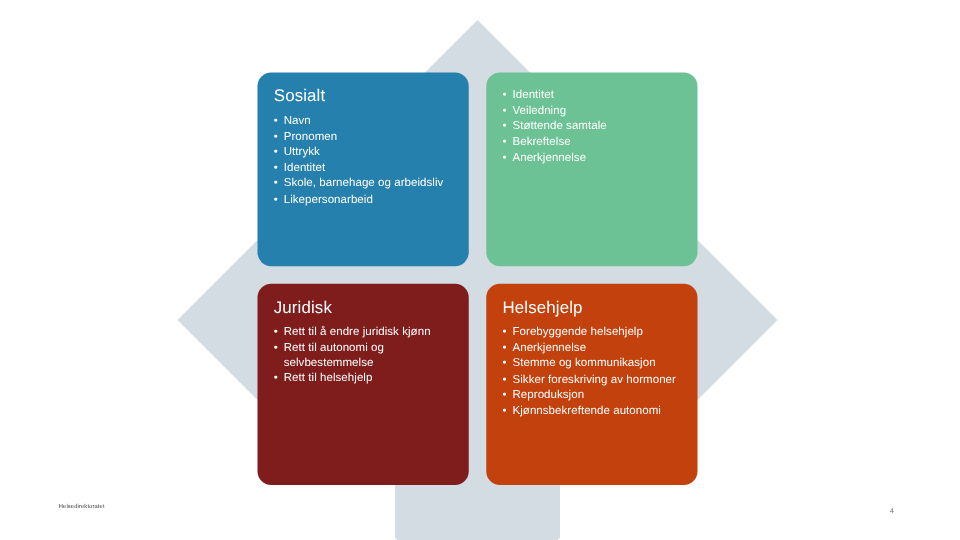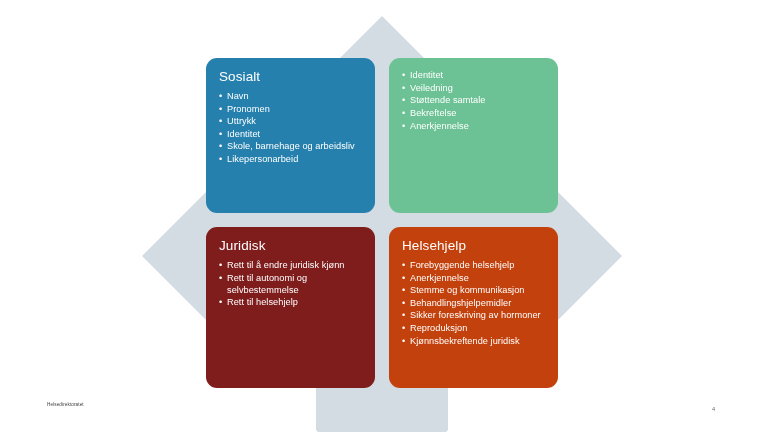--- a/index.html
+++ b/index.html
@@ -167,24 +167,23 @@
         <li>Rett til helsehjelp</li>
       </ul>
     </div>
 
     <div class="card" style="background:#c2410c; grid-column:2; grid-row:2;">
       <div class="card-title">Helsehjelp</div>
       <ul class="card-list">
         <li>Forebyggende helsehjelp</li>
         <li>Anerkjennelse</li>
         <li>Stemme og kommunikasjon</li>
-        <li>Behandlingshjelpemidler</li>
         <li>Sikker foreskriving av hormoner</li>
         <li>Reproduksjon</li>
-        <li>Kjønnsbekreftende juridisk</li>
+        <li>Kjønnsbekreftende autonomi</li>
       </ul>
     </div>
 
   </div>
 
   <div id="footer-brand">Helsedirektoratet</div>
   <div id="page-number">4</div>
 
 </div>
 

